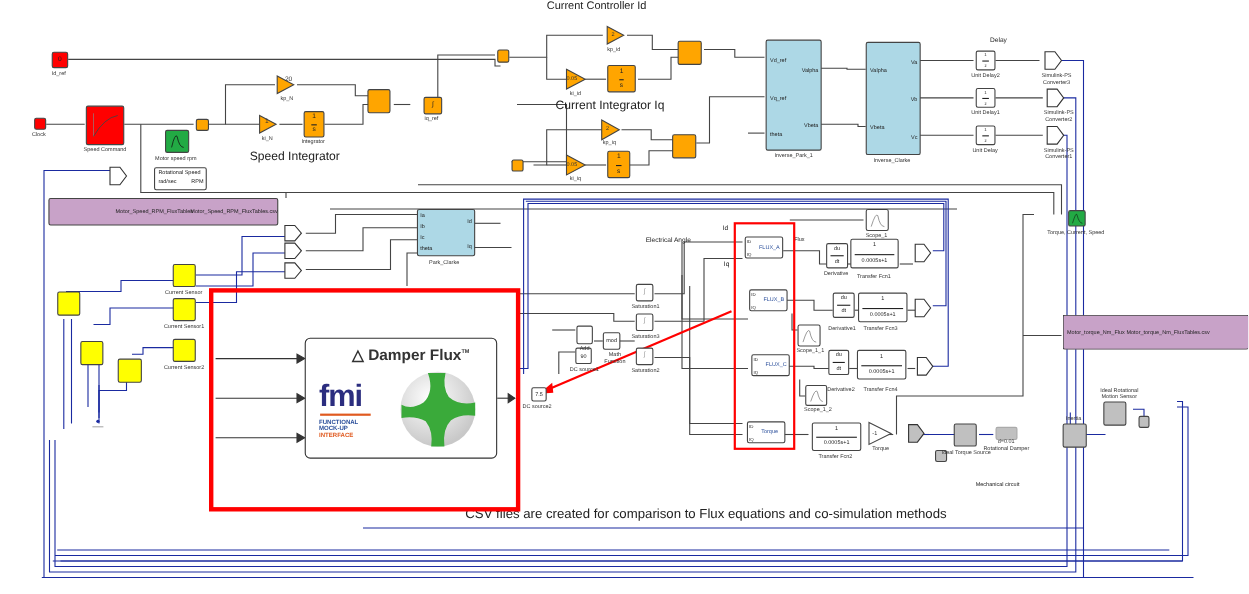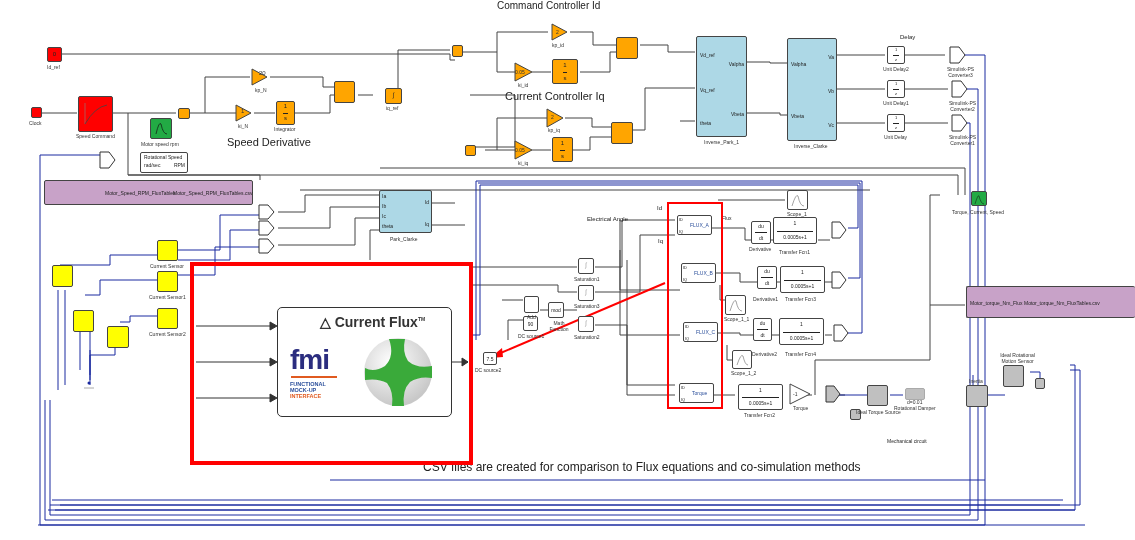--- a/index.html
+++ b/index.html
@@ -178,23 +178,23 @@
     <path d="M252 69 l15 8 l-15 8 z"></path>
     <path d="M236 105 l15 8 l-15 8 z"></path>
     <path d="M552 24 l15 8 l-15 8 z"></path>
     <path d="M515 63 l17 9 l-17 9 z"></path>
     <path d="M547 109 l16 9 l-16 9 z"></path>
     <path d="M515 141 l17 9 l-17 9 z"></path>
     <path fill="#fff" d="M790 384 l20 10 l-20 10 z"></path>
   </g>
 </svg>
 
-<div class="title" style="left:497px;top:0px;font-size:10px;">Command Controller Id</div>
-<div class="title" style="left:505px;top:90px;font-size:11px;">Current Controller Iq</div>
-<div class="title" style="left:227px;top:136px;font-size:11px;">Speed Derivative</div>
+<div class="title" style="left:497px;top:0px;font-size:10px;">Current Controller Id</div>
+<div class="title" style="left:505px;top:90px;font-size:11px;">Current Integrator Iq</div>
+<div class="title" style="left:227px;top:136px;font-size:11px;">Speed Integrator</div>
 <div class="title" style="left:900px;top:34px;font-size:6px;">Delay</div>
 <div class="title" style="left:587px;top:216px;font-size:6px;">Electrical Angle</div>
 <div class="title" style="left:887px;top:438px;font-size:5px;">Mechanical circuit</div>
 <div class="title" style="left:423px;top:460px;font-size:12px;">CSV files are created for comparison to Flux equations and co-simulation methods</div>
 <div class="title" style="left:657px;top:205px;font-size:6px;">Id</div>
 <div class="title" style="left:658px;top:238px;font-size:6px;">Iq</div>
 <div class="title" style="left:722px;top:215px;font-size:5px;">Flux</div>
 
 <div class="blk red" style="left:47px;top:47px;width:15px;height:15px;">
     <div class="blkval" style="top:3px;">0</div>
@@ -324,21 +324,21 @@
 <div class="lbl" style="left:149px;top:294px;">Current Sensor1</div>
 <div class="blk yellow" style="left:157px;top:308px;width:21px;height:21px;"></div>
 <div class="lbl" style="left:149px;top:331px;">Current Sensor2</div>
 <div class="blk yellow" style="left:52px;top:265px;width:21px;height:22px;"></div>
 <div class="blk yellow" style="left:73px;top:310px;width:21px;height:22px;"></div>
 <div class="blk yellow" style="left:107px;top:326px;width:22px;height:22px;"></div>
 
 <div class="highlight" style="left:190px;top:262px;width:283px;height:203px;"></div>
 <div class="fmu-box">
   <div style="position:absolute;left:42px;top:6px;font-size:14px;font-weight:bold;color:#333;">
-    <span>△</span>&nbsp;<span>Current Flux</span><sup style="font-size:5px;">TM</sup>
+    <span>△</span>&nbsp;<span>Damper Flux</span><sup style="font-size:5px;">TM</sup>
   </div>
   <div style="position:absolute;left:12px;top:36px;font-size:28px;font-weight:bold;color:#2b2d7f;letter-spacing:-1px;">fmi</div>
   <div style="position:absolute;left:13px;top:68px;width:46px;height:2px;background:#e05a20;"></div>
   <div style="position:absolute;left:12px;top:73px;font-size:5.5px;font-weight:bold;color:#2b4f9b;line-height:6px;">
     <div>FUNCTIONAL</div>
     <div>MOCK-UP</div>
     <div style="color:#e05a20;">INTERFACE</div>
   </div>
   <svg style="position:absolute;left:84px;top:28px;" width="72" height="72">
     <defs>

